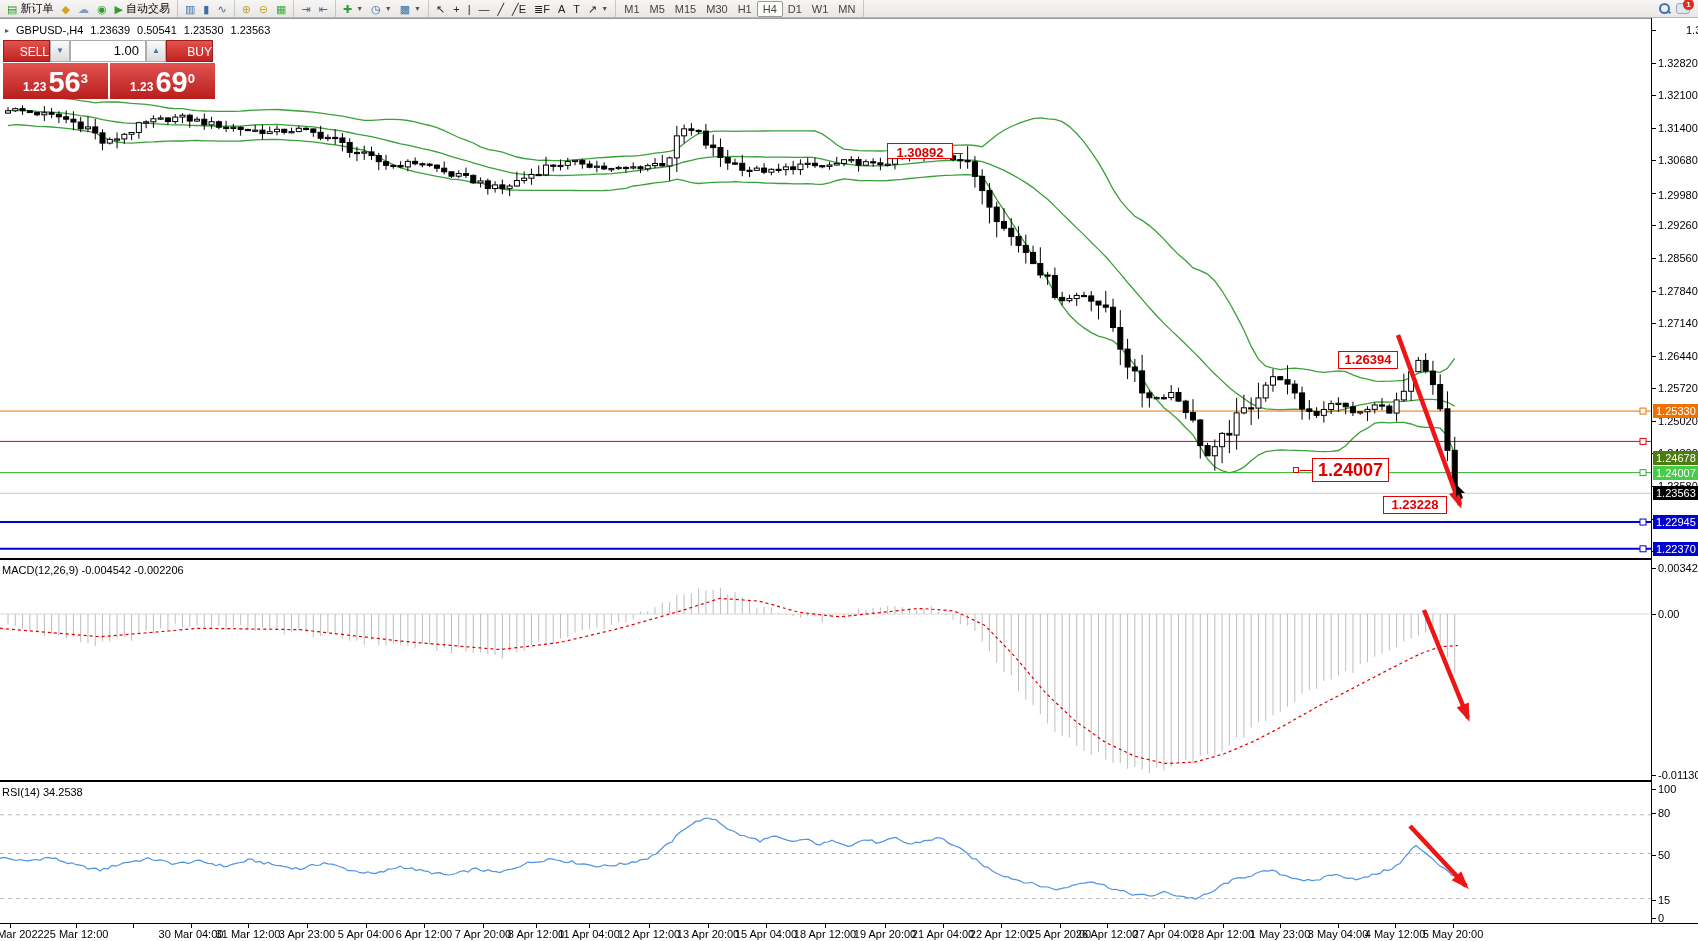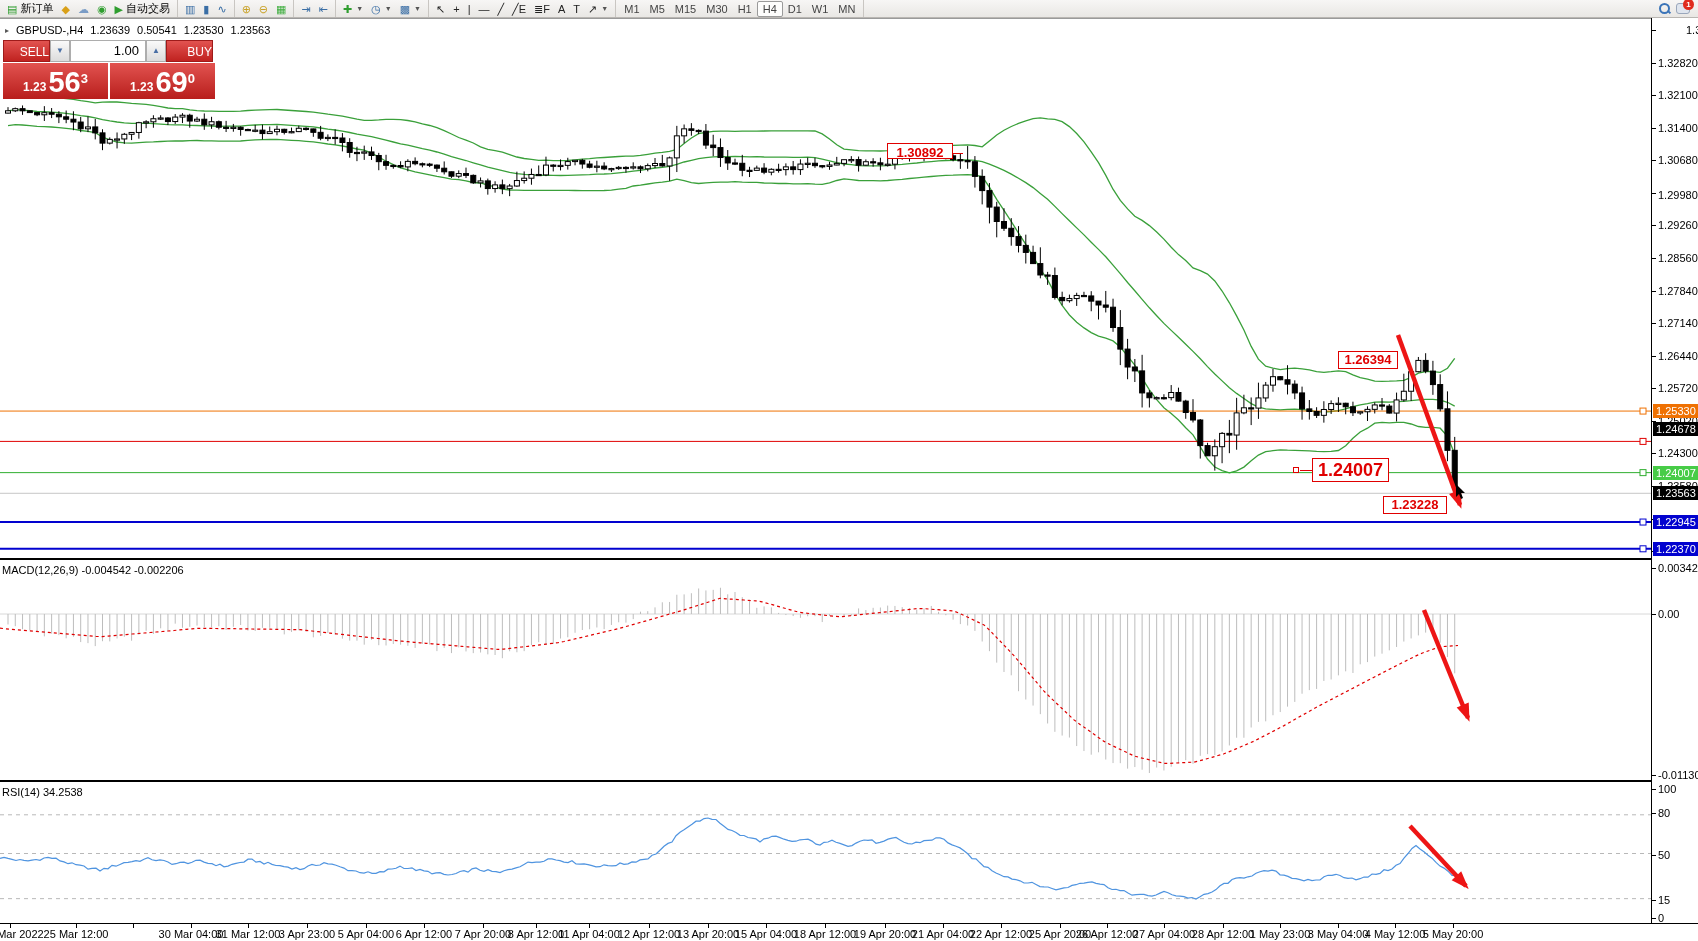--- a/index.html
+++ b/index.html
@@ -872,21 +872,21 @@
       <div class="ptick" style="top: 396.84px;">1.25020</div>
       <div class="pdash" style="top: 435.41px;"></div>
       <div class="ptick" style="top: 429.41px;">1.24300</div>
       <div class="pdash" style="top: 467.98px;"></div>
       <div class="ptick" style="top: 461.98px;">1.23580</div>
       <div class="pdash" style="top: 500.55px;"></div>
       <div class="ptick" style="top: 494.55px;">1.22860</div>
       <div class="pdash" style="top: 533.12px;"></div>
       <div class="ptick" style="top: 527.12px;">1.22180</div>
       <div class="ptag" style="top: 386.069px; background: rgb(239, 113, 2); color: rgb(255, 255, 255);">1.25330</div>
-      <div class="ptag" style="top: 404px; background: #000000; color: rgb(255, 255, 255);">1.24678</div>
+      <div class="ptag" style="top: 433px; background: #4d7c0f; color: rgb(255, 255, 255);">1.24678</div>
       <div class="ptag" style="top: 447.626px; background: rgb(71, 204, 71); color: rgb(255, 255, 255);">1.24007</div>
       <div class="ptag" style="top: 468.285px; background: rgb(0, 0, 0); color: rgb(255, 255, 255);">1.23563</div>
       <div class="ptag" style="top: 497.04px; background: rgb(2, 2, 207); color: rgb(255, 255, 255);">1.22945</div>
       <div class="ptag" style="top: 523.794px; background: rgb(2, 2, 207); color: rgb(255, 255, 255);">1.22370</div>
       <div class="pdash" style="top: 550px;"></div>
       <div class="ptick" style="top: 544px;">0.003424</div>
       <div class="pdash" style="top: 596px;"></div>
       <div class="ptick" style="top: 590px;">0.00</div>
       <div class="pdash" style="top: 757px;"></div>
       <div class="ptick" style="top: 751px;">-0.011307</div>

